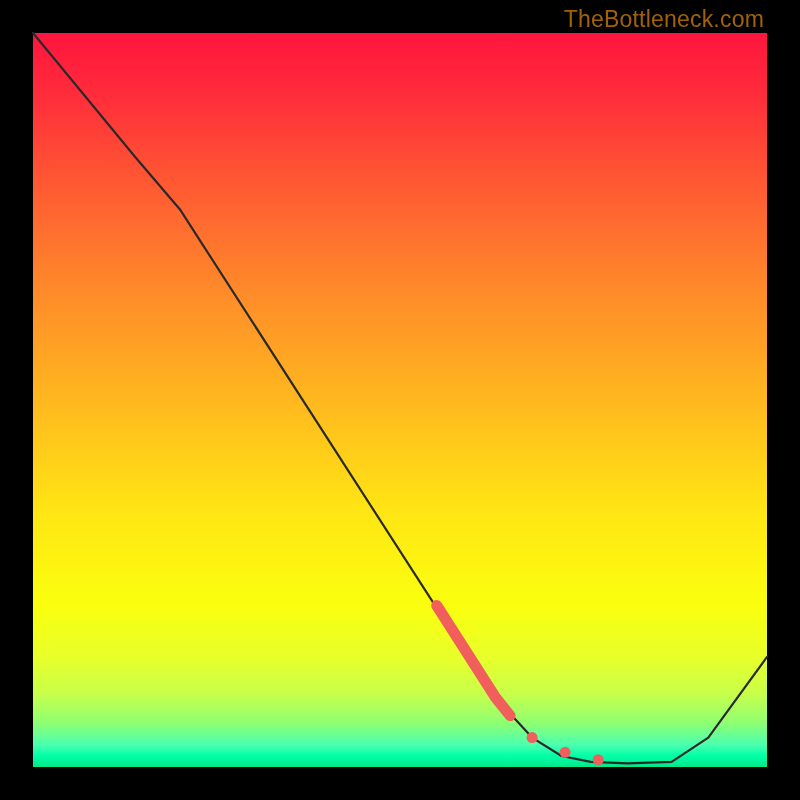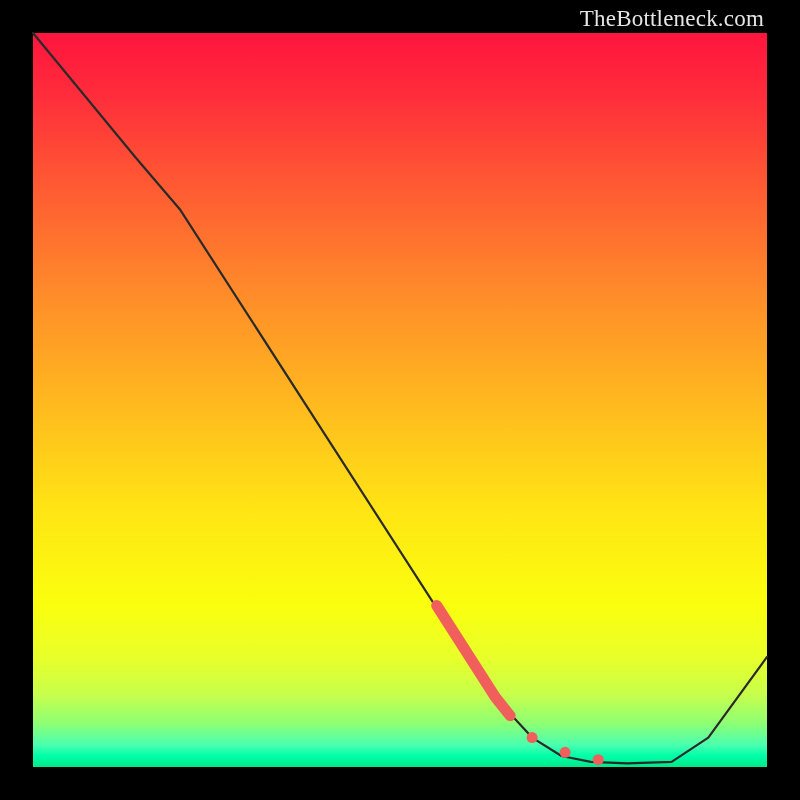--- a/index.html
+++ b/index.html
@@ -34,23 +34,23 @@
       #8fff73 94%,
       #4affb0 97%,
       #00ffa8 98.5%,
       #00e888 100%
     );
   }
   .watermark {
     position: absolute;
     top: 6px;
     right: 36px;
-    font-family: Liberation Serif, serif;
+    font-family: Liberation Sans, sans-serif;
     font-size: 23px;
-    color: #e5e5e5;
+    color: #a16207;
     font-weight: 500;
     letter-spacing: 0.2px;
   }
   svg.overlay {
     position: absolute;
     left: 33px;
     top: 33px;
     width: 734px;
     height: 734px;
     overflow: visible;

